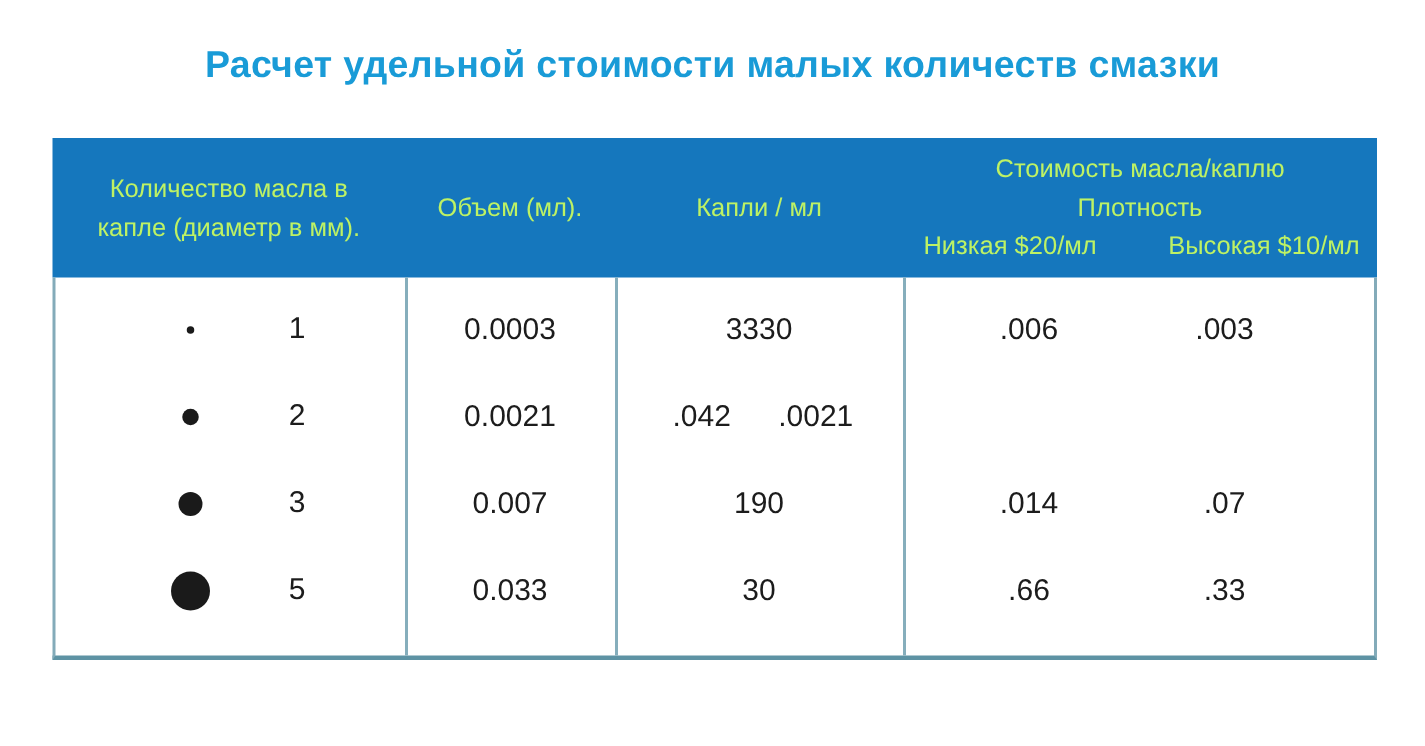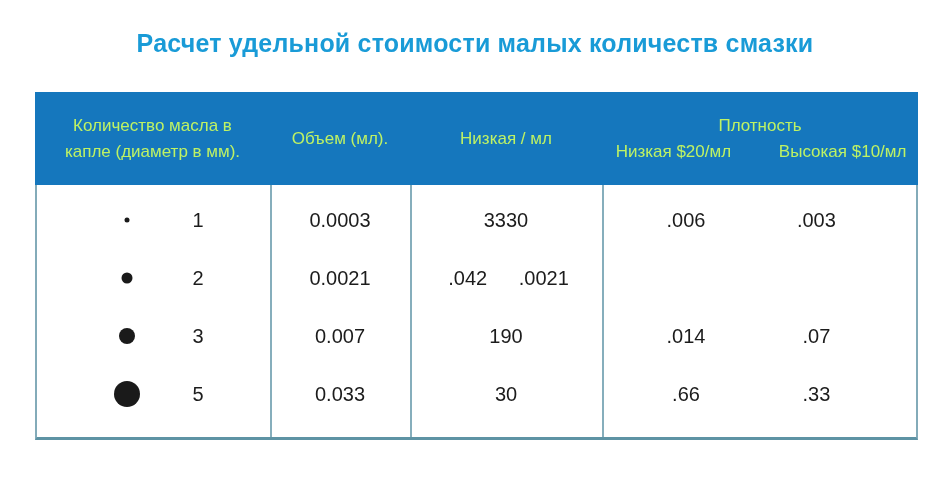--- a/index.html
+++ b/index.html
@@ -106,22 +106,23 @@
   <div class="title">Расчет удельной стоимости малых количеств смазки</div>
 
   <div class="grease-table">
 
     <div class="thead">
       <div class="hcell">
         <div>Количество масла в</div>
         <div>капле (диаметр в мм).</div>
       </div>
       <div class="hcell">Объем (мл).</div>
-      <div class="hcell">Низкая / мл</div>
+      <div class="hcell">Капли / мл</div>
       <div class="hcell">
+        <div>Стоимость масла/каплю</div>
         <div>Плотность</div>
         <div class="cost-subrow">
           <span>Низкая $20/мл</span>
           <span>Высокая $10/мл</span>
           <span></span>
         </div>
       </div>
     </div>
 
     <div class="tbody">

